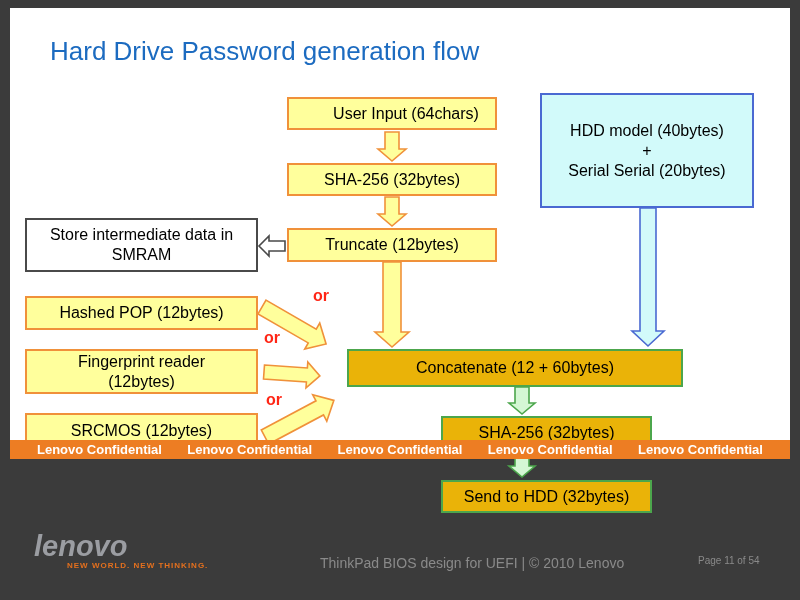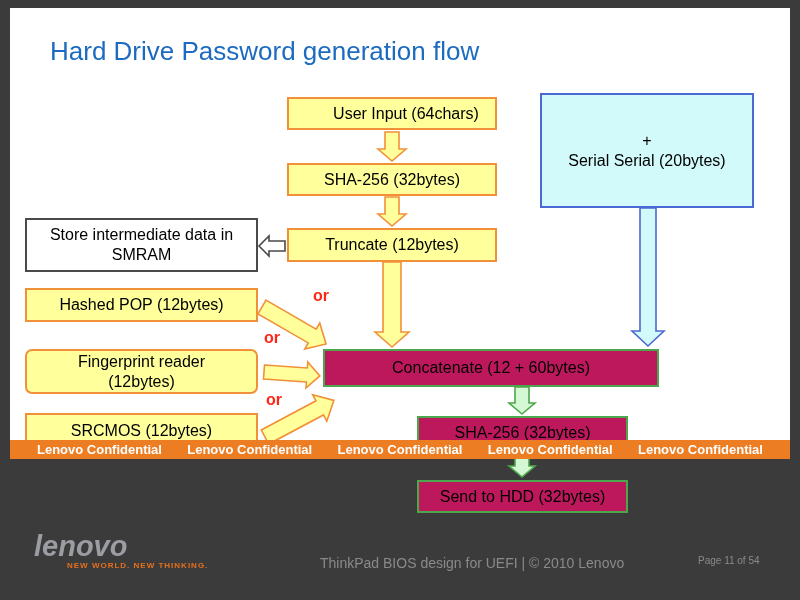--- a/index.html
+++ b/index.html
@@ -16,21 +16,21 @@
   .page-title {
     position:absolute; left:40px; top:28px;
     font-size:26px; color:#1C6BC0; white-space:nowrap;
   }
   .box {
     position:absolute; box-sizing:border-box;
     display:flex; flex-direction:column; align-items:center; justify-content:center;
     text-align:center; font-size:16px; color:#000; line-height:1.25;
   }
   .yellow { background:#FFFF9C; border:2px solid #F0913A; }
-  .green  { background:#be185d; border:2px solid #4CA64C; }
+  .green  { background:#eab308; border:2px solid #4CA64C;margin-left:24px; }
   .cyan   { background:#D2FAFA; border:2px solid #4A69D2; }
   .plain  { background:#ffffff; border:2px solid #4a4a4a; }
   .or {
     position:absolute; font-size:16px; font-weight:bold; color:#FF2616;
   }
   .arrow-layer { position:absolute; left:0; top:0; pointer-events:none; }
   .footer-logo {
     position:absolute; left:24px; top:522px;
     font-size:29px; font-weight:bold; font-style:italic;
     color:#9B9DA2; letter-spacing:0px;
@@ -90,32 +90,33 @@
   </div>
   <div class="box yellow" style="left:277px; top:220px; width:210px; height:34px;">
     <span>Truncate (12bytes)</span>
   </div>
 
   <div class="box plain" style="left:15px; top:210px; width:233px; height:54px;">
     <span class="blk">Store intermediate data in</span>
     <span class="blk">SMRAM</span>
   </div>
 
-  <div class="box yellow" style="left:15px; top:280px; width:233px; height:34px;">
+  <div class="box yellow" style="left:15px; top:288px; width:233px; height:34px;">
     <span>Hashed POP (12bytes)</span>
   </div>
-  <div class="box yellow" style="left:15px; top:341px; width:233px; height:45px;border-radius:7px;">
+  <div class="box yellow" style="left:15px; top:341px; width:233px; height:45px;">
     <span class="blk">Fingerprint reader</span>
     <span class="blk">(12bytes)</span>
   </div>
   <div class="box yellow" style="left:15px; top:405px; width:233px; height:35px;">
     <span>SRCMOS (12bytes)</span>
   </div>
 
   <div class="box cyan" style="left:530px; top:85px; width:214px; height:115px;">
+    <span class="blk">HDD model (40bytes)</span>
     <span class="blk">+</span>
     <span class="blk">Serial Serial (20bytes)</span>
   </div>
 
   <div class="box green" style="left:313px; top:341px; width:336px; height:38px;">
     <span>Concatenate (12 + 60bytes)</span>
   </div>
   <div class="box green" style="left:407px; top:408px; width:211px; height:33px;">
     <span>SHA-256 (32bytes)</span>
   </div>

